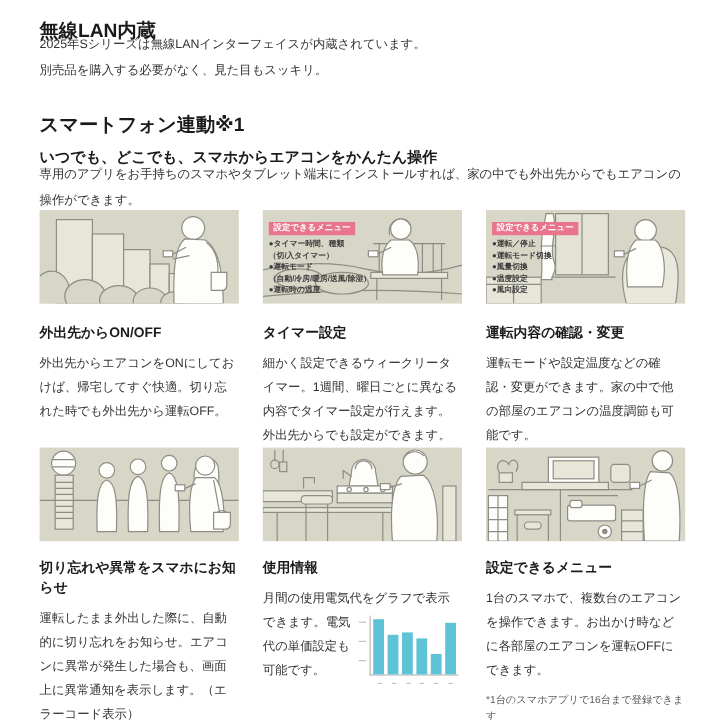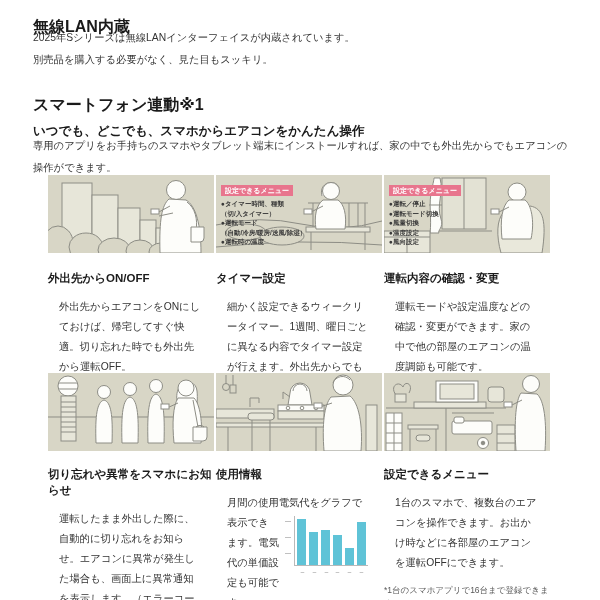--- a/index.html
+++ b/index.html
@@ -7,34 +7,34 @@
     width:600px;height:600px;background:#ffffff;
     font-family:"Liberation Sans","DejaVu Sans",sans-serif;
     color:#333;overflow:hidden;position:relative;
   }
   .abs{position:absolute;}
   .section-title{font-size:16px;font-weight:bold;color:#1a1a1a;line-height:20px;}
   .body-text{font-size:10.3px;color:#333;line-height:22px;}
   .subtitle{font-size:12.5px;font-weight:bold;color:#1a1a1a;line-height:17px;}
   .lead{font-size:10.3px;color:#333;line-height:22px;width:537px;}
 
-  .grid3{display:grid;grid-template-columns:166px 166px 166px;column-gap:2px;left:48px;position:absolute;}
+  .grid3{display:grid;grid-template-columns:166px 166px 166px;column-gap:20px;left:33px;position:absolute;}
 
   
   .card{width:166px;height:78px;background:#d8d6c6;position:relative;overflow:hidden;}
   .card svg{position:absolute;left:0;top:0;width:100%;height:100%;}
   .menu{position:absolute;left:5px;top:4px;z-index:2;}
   .menu-label{display:inline-block;background:#e8758d;color:#fff;font-size:7px;font-weight:bold;
     line-height:9px;padding:1px 4px;letter-spacing:0;}
   .menu-items{margin-top:2px;font-size:6.5px;line-height:9.5px;color:#3a3a3a;font-weight:bold;}
 
   
   .cap{width:166px;}
   .cap-head{font-size:11.5px;font-weight:bold;color:#1b1b1b;line-height:16px;margin:0 0 8px 0;}
-  .cap-body{font-size:10.3px;color:#333;line-height:20px;margin:11px;}
+  .cap-body{font-size:10.3px;color:#333;line-height:20px;margin:0;}
   .footnote{font-size:8.5px;color:#595959;line-height:13px;margin-top:7px;}
 
   
   .chart-wrap{
     float:right;width:88px;height:64px;margin:20px 0 2px 4px;
     shape-outside:inset(20px 0 0 0);
     background:#fff;position:relative;
   }
   .chart-plot{
     position:absolute;left:11px;right:3px;top:3px;bottom:11px;

